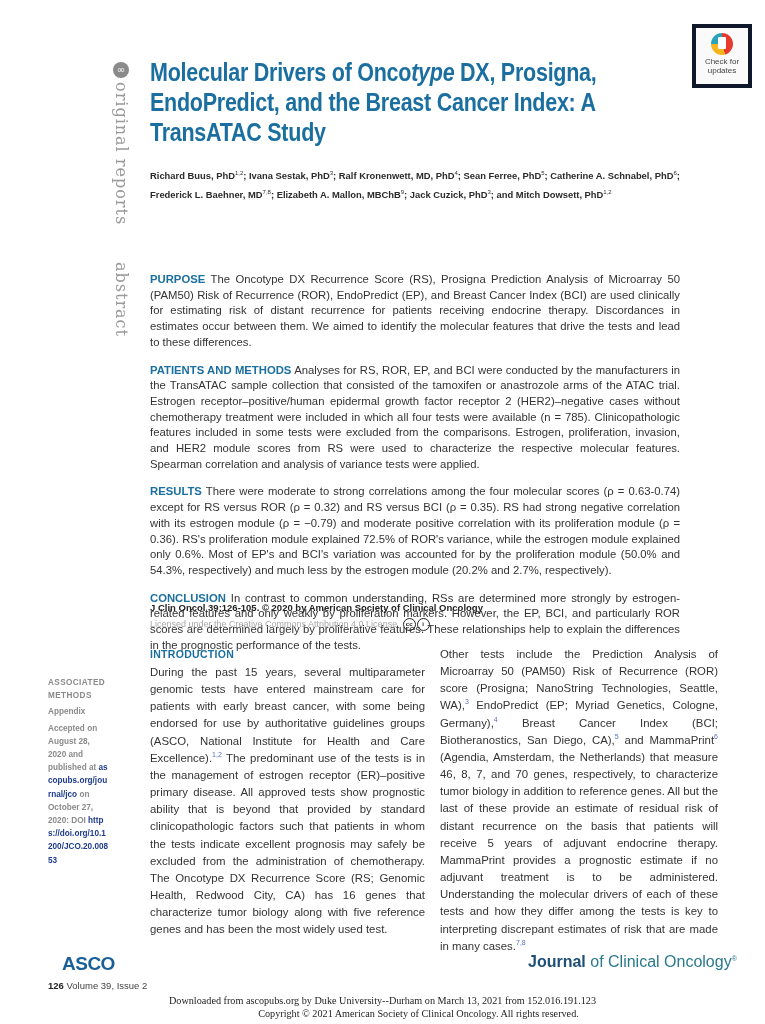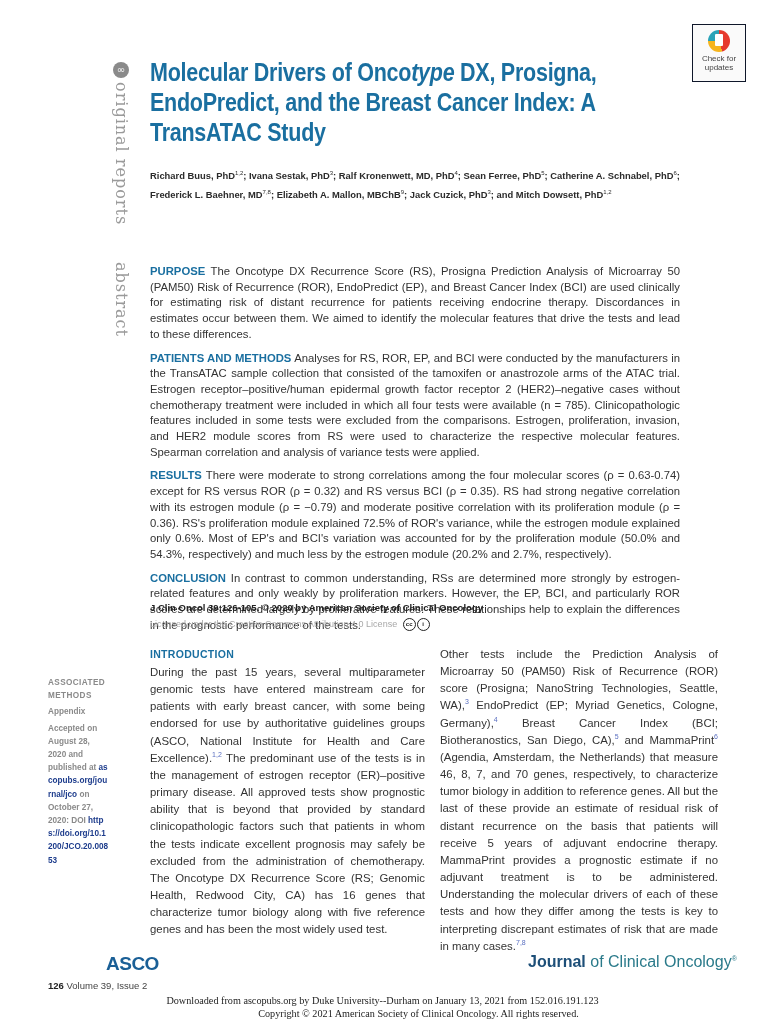--- a/index.html
+++ b/index.html
@@ -9,46 +9,46 @@
   
   .side-vert { position:absolute; left:112px; font-family:"DejaVu Serif", serif; color:#9a9a9a; font-size:16px; letter-spacing:1px; writing-mode:vertical-rl; }
   .oa-icon { position:absolute; left:113px; top:62px; width:16px; height:16px; border-radius:50%; background:#8a8a8a; color:#fff; font-size:10px; line-height:16px; text-align:center; font-family:"DejaVu Sans", sans-serif; }
 
   .title { left:150px; top:57px; width:530px; font-family:"Liberation Sans", sans-serif; font-weight:bold; font-size:25px; line-height:30px; color:#1a6fa0; letter-spacing:-0.3px; transform:scaleX(0.86); transform-origin:left top; width:620px; }
   .title i { font-style:italic; }
 
   .authors { left:150px; top:165px; width:540px; font-size:9.4px; line-height:16px; font-weight:bold; color:#2b2b2b; }
   .authors sup { font-size:6px; color:#2b2b2b; font-weight:normal; }
 
-  .check-badge { left:692px; top:24px; width:52px; height:56px; border:1px solid #0f172a; background:#fafafa; text-align:center; }
+  .check-badge { left:692px; top:24px; width:52px; height:56px; border:4px solid #0f172a; background:#fafafa; text-align:center; }
   .check-badge .circle { margin:5px auto 0; width:22px; height:22px; border-radius:50%; background:conic-gradient(#e63a2e 0 45%, #f6b51e 45% 75%, #2aa3b8 75% 100%); position:relative; }
   .check-badge .circle:after { content:""; position:absolute; left:7px; top:4px; width:8px; height:12px; background:#fff; border-radius:1px; }
   .check-badge .txt { font-size:8px; line-height:9px; color:#444; margin-top:2px; }
 
   .abstract { left:150px; top:260px; width:530px; font-size:11.3px; line-height:15.7px; color:#333; text-align:justify; }
-  .abstract p { margin:4px 0 8px 0; }
+  .abstract p { margin:12px 0 8px 0; }
   .abstract .lbl { font-weight:bold; color:#1a6fa0; }
 
   .citation { left:150px; top:602px; font-size:9.5px; font-weight:bold; color:#222; }
   .license { left:150px; top:618px; font-size:9px; color:#a8a8a8; }
   .cc { display:inline-block; width:11px; height:11px; border:1.3px solid #222; border-radius:50%; font-size:6px; line-height:11px; text-align:center; color:#222; font-weight:bold; margin-left:3px; vertical-align:middle; }
 
   .sidebar { left:48px; top:676px; width:62px; font-size:8.2px; line-height:13.2px; color:#a0a0a0; }
   .sidebar .h { font-weight:bold; color:#8a8a8a; letter-spacing:0.4px; }
   .sidebar .b { font-weight:bold; color:#8a8a8a; }
   .sidebar .lnk { font-weight:bold; color:#1d3c8c; }
   .sidebar div { margin-bottom:3px; }
 
   .intro-h { left:150px; top:648px; font-size:10.5px; font-weight:bold; color:#1a6fa0; letter-spacing:0.3px; }
   .col { font-size:11.4px; line-height:17.15px; color:#333; text-align:justify; hyphens:auto; }
   .col1 { left:150px; top:664px; width:275px; }
   .col2 { left:440px; top:646px; width:278px; }
   .col sup { font-size:7px; color:#5a6fc0; line-height:0; }
 
-  .asco { left:62px; top:953px; font-size:19px; font-weight:bold; color:#1a5f96; letter-spacing:-0.5px;margin-left:44px; }
+  .asco { left:62px; top:953px; font-size:19px; font-weight:bold; color:#1a5f96; letter-spacing:-0.5px; }
   .pageinfo { left:48px; top:980px; font-size:9.5px; color:#444; }
   .pageinfo b { color:#222; }
   .jco { left:528px; top:953px; font-size:16px; color:#2a7a8a; }
   .jco b { color:#1d4f78; font-weight:bold; }
   .jco sup { font-size:7px; }
   .dl { left:0; width:765px; text-align:center; font-family:"Liberation Serif", serif; font-size:10.2px; color:#222; }
 </style>
 </head>
 <body>
 
@@ -84,14 +84,14 @@
   <div class="b"><span>Accepted on August 28, 2020 and published at</span> <span class="lnk" style="word-break:break-all;">ascopubs.org/journal/jco</span> <span>on October 27, 2020: DOI</span> <span class="lnk" style="word-break:break-all;">https://doi.org/10.1200/JCO.20.00853</span></div>
 </div>
 
 <div class="abs intro-h">INTRODUCTION</div>
 <div class="abs col col1"><span>During the past 15 years, several multiparameter genomic tests have entered mainstream care for patients with early breast cancer, with some being endorsed for use by authoritative guidelines groups (ASCO, National Institute for Health and Care Excellence).</span><sup>1,2</sup><span> The predominant use of the tests is in the management of estrogen receptor (ER)–positive primary disease. All approved tests show prognostic ability that is beyond that provided by standard clinicopathologic factors such that patients in whom the tests indicate excellent prognosis may safely be excluded from the administration of chemotherapy. The Oncotype DX Recurrence Score (RS; Genomic Health, Redwood City, CA) has 16 genes that characterize tumor biology along with five reference genes and has been the most widely used test.</span></div>
 <div class="abs col col2"><span>Other tests include the Prediction Analysis of Microarray 50 (PAM50) Risk of Recurrence (ROR) score (Prosigna; NanoString Technologies, Seattle, WA),</span><sup>3</sup><span> EndoPredict (EP; Myriad Genetics, Cologne, Germany),</span><sup>4</sup><span> Breast Cancer Index (BCI; Biotheranostics, San Diego, CA),</span><sup>5</sup><span> and MammaPrint</span><sup>6</sup><span> (Agendia, Amsterdam, the Netherlands) that measure 46, 8, 7, and 70 genes, respectively, to characterize tumor biology in addition to reference genes. All but the last of these provide an estimate of residual risk of distant recurrence on the basis that patients will receive 5 years of adjuvant endocrine therapy. MammaPrint provides a prognostic estimate if no adjuvant treatment is to be administered. Understanding the molecular drivers of each of these tests and how they differ among the tests is key to interpreting discrepant estimates of risk that are made in many cases.</span><sup>7,8</sup></div>
 
 <div class="abs asco">ASCO</div>
 <div class="abs pageinfo"><b>126</b> <span>Volume 39, Issue 2</span></div>
 <div class="abs jco"><b>Journal</b><span> of Clinical Oncology</span><sup>®</sup></div>
-<div class="abs dl" style="top:995px;">Downloaded from ascopubs.org by Duke University--Durham on January 13, 2021 from 152.016.191.123</div>
+<div class="abs dl" style="top:995px;">Downloaded from ascopubs.org by Duke University--Durham on March 13, 2021 from 152.016.191.123</div>
 <div class="abs dl" style="top:1008px;margin-left:36px;">Copyright © 2021 American Society of Clinical Oncology. All rights reserved.</div>
 
 </body></html>

